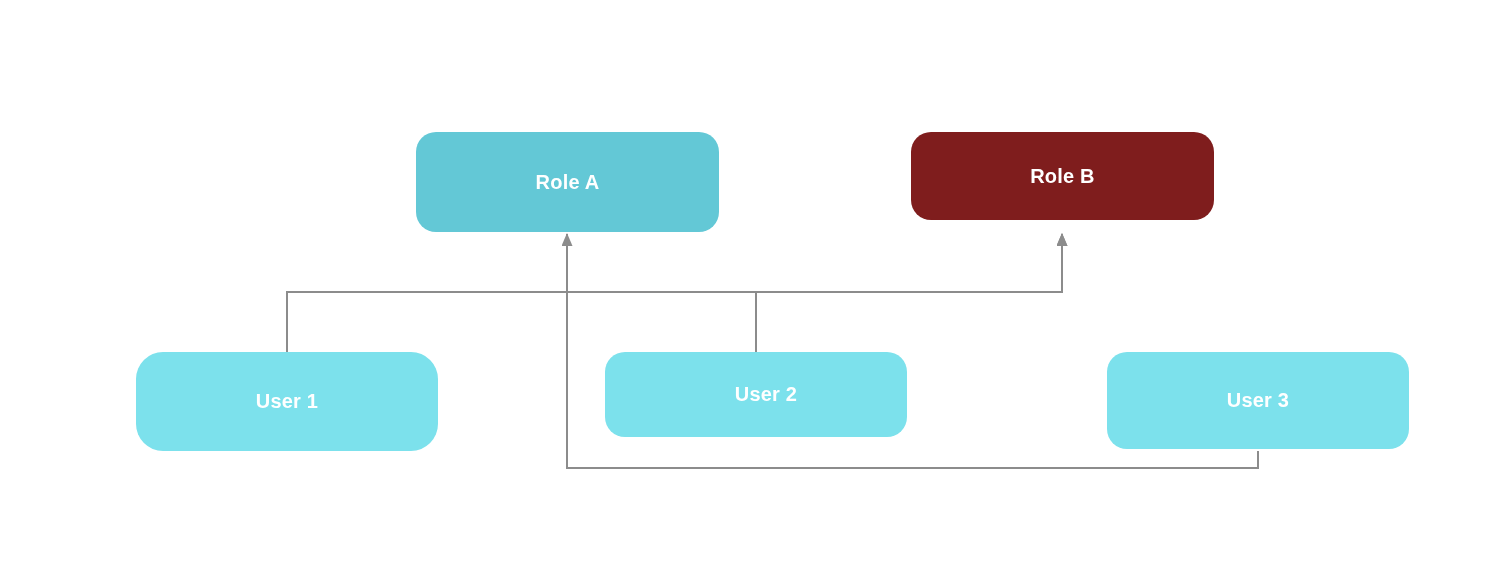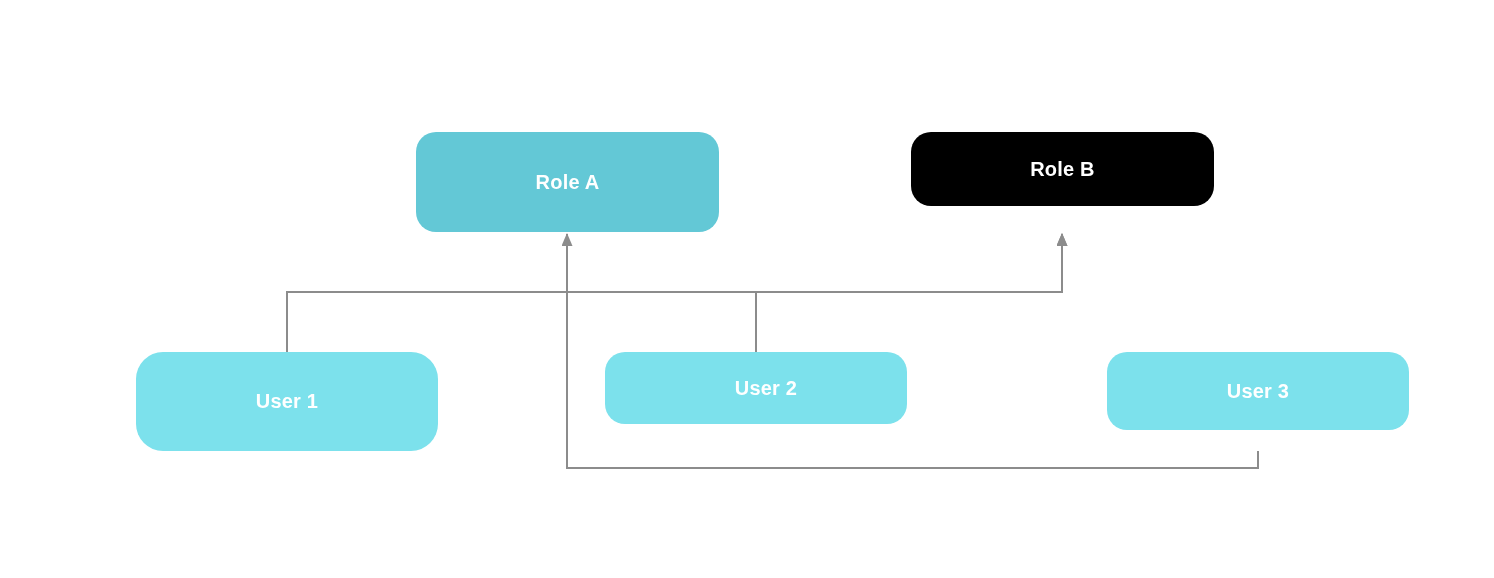--- a/index.html
+++ b/index.html
@@ -48,25 +48,25 @@
         </marker>
       </defs>
       <polyline points="287,352 287,292 1062,292 1062,234" fill="none" stroke="#8c8c8c" stroke-width="2" marker-end="url(#arrowhead)"></polyline>
       <polyline points="756,352 756,292 1062,292 1062,234" fill="none" stroke="#8c8c8c" stroke-width="2" marker-end="url(#arrowhead)"></polyline>
       <polyline points="1258,451 1258,468 567,468 567,234" fill="none" stroke="#8c8c8c" stroke-width="2" marker-end="url(#arrowhead)"></polyline>
     </svg>
 
   <div class="node" style="left: 416px; top: 132px; width: 303px; height: 100px; background: rgb(99, 200, 214);">
     <span class="label" style="color: rgb(255, 255, 255);">Role A</span>
   </div>
-  <div class="node" style="left: 911px; top: 132px; width: 303px; height: 74px; background: #000000;">
+  <div class="node" style="left: 911px; top: 132px; width: 303px; height: 88px; background: #7f1d1d;">
     <span class="label" style="color: rgb(255, 255, 255);">Role B</span>
   </div>
   <div class="node" style="left: 136px; top: 352px; width: 302px; height: 99px; background: rgb(124, 225, 236); border-radius: 27px;">
     <span class="label" style="color: rgb(255, 255, 255);">User 1</span>
   </div>
-  <div class="node" style="left: 605px; top: 352px; width: 302px; height: 72px; background: rgb(124, 225, 236); padding-left: 20px;">
+  <div class="node" style="left: 605px; top: 352px; width: 302px; height: 85px; background: rgb(124, 225, 236); padding-left: 20px;">
     <span class="label" style="color: rgb(255, 255, 255);">User 2</span>
   </div>
-  <div class="node" style="left: 1107px; top: 352px; width: 302px; height: 78px; background: rgb(124, 225, 236); align-items: center;">
+  <div class="node" style="left: 1107px; top: 352px; width: 302px; height: 97px; background: rgb(124, 225, 236); align-items: center;">
     <span class="label" style="color: rgb(255, 255, 255);">User 3</span>
   </div>
 </div>
 
 </body></html>

